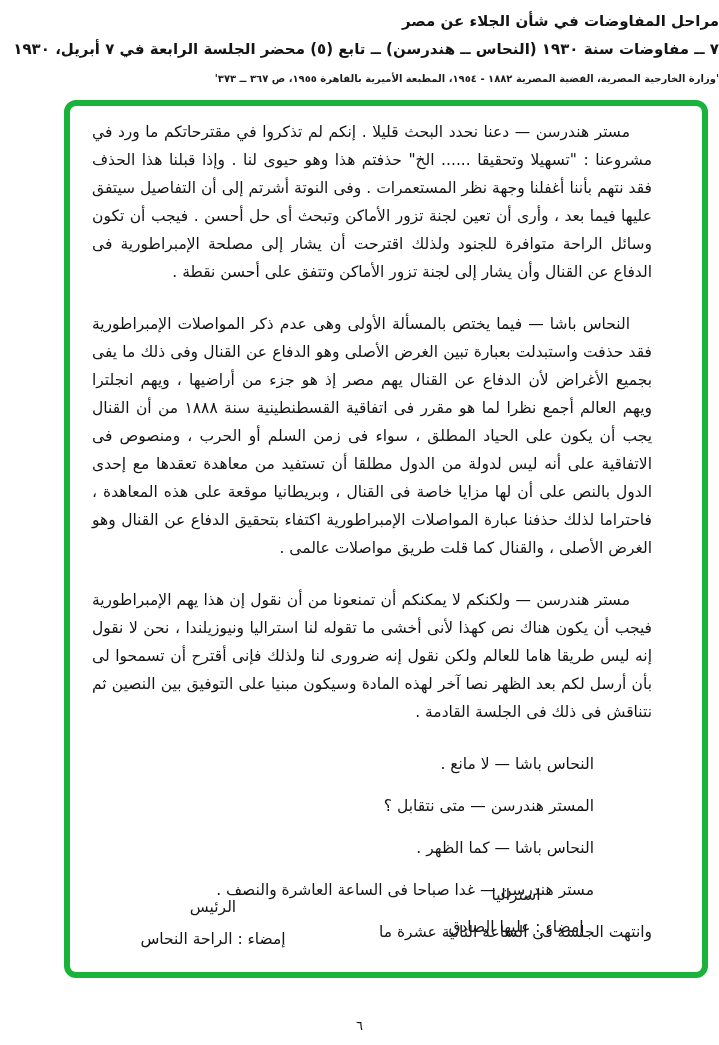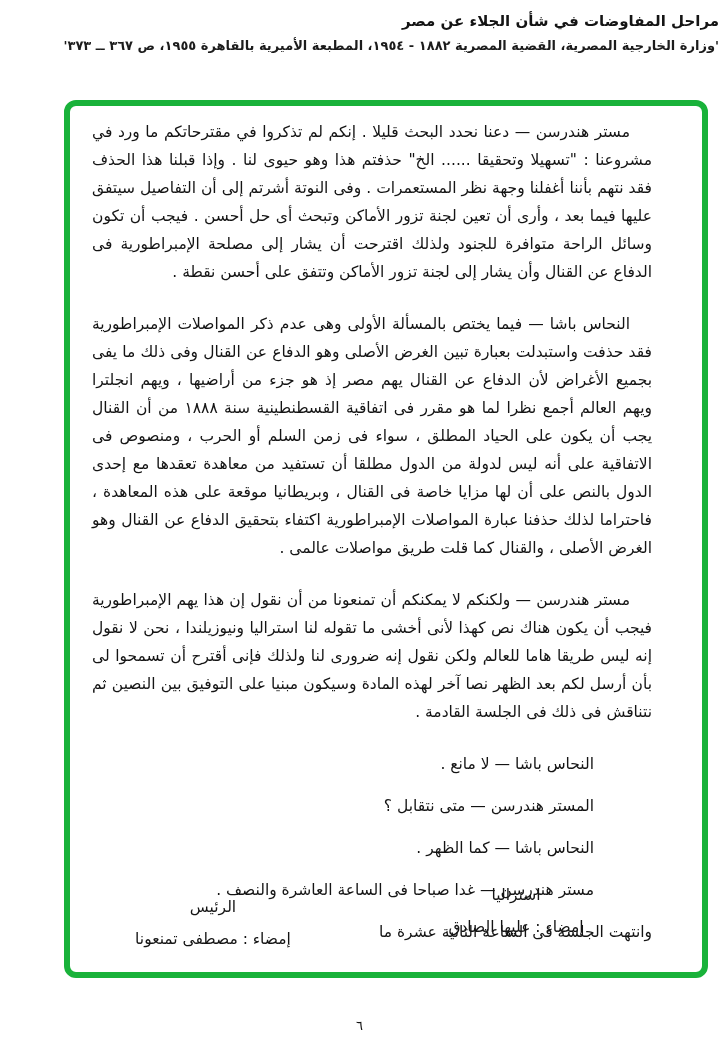--- a/index.html
+++ b/index.html
@@ -15,21 +15,21 @@
   }
   .page { position: absolute; inset: 0; }
 
   
   .header {
     position: absolute; top: 12px; left: 0; width: 100%;
     text-align: right; direction: rtl;
   }
   .header .title   { font-size: 15px; font-weight: bold; letter-spacing: 0; }
   .header .subtitle{ font-size: 15px; font-weight: bold; margin-top: 10px; }
-  .header .source  { font-size: 13px; font-weight: bold; margin-top: 8px; color:#1c1c1c; }
+  .header .source  { font-size: 10px; font-weight: bold; margin-top: 15px; color:#1c1c1c; }
 
   
   .doc-box {
     position: absolute; left: 64px; top: 100px;
     width: 644px; height: 878px;
     border: 6px solid var(--border-green);
     border-radius: 12px;
     background: #ffffff;
   }
   .doc-content {
@@ -64,20 +64,21 @@
     text-align: center; font-size: 13px; color: #111;
   }
 </style>
 </head>
 <body>
 
 <div class="page">
 
   <div class="header">
     <div class="title">مراحل المفاوضات في شأن الجلاء عن مصر</div>
+    <div class="subtitle">٧ ــ مفاوضات سنة ١٩٣٠ (النحاس ــ هندرسن) ــ تابع (٥) محضر الجلسة الرابعة في ٧ أبريل، ١٩٣٠</div>
     <div class="source">'وزارة الخارجية المصرية، القضية المصرية ١٨٨٢ - ١٩٥٤، المطبعة الأميرية بالقاهرة ١٩٥٥، ص ٣٦٧ ــ ٣٧٣'</div>
   </div>
 
   <div class="doc-box">
     <div class="doc-content">
 
       <p class="para">مستر هندرسن — دعنا نحدد البحث قليلا . إنكم لم تذكروا في مقترحاتكم ما ورد في مشروعنا : "تسهيلا وتحقيقا ...... الخ" حذفتم هذا وهو حيوى لنا . وإذا قبلنا هذا الحذف فقد نتهم بأننا أغفلنا وجهة نظر المستعمرات . وفى النوتة أشرتم إلى أن التفاصيل سيتفق عليها فيما بعد ، وأرى أن تعين لجنة تزور الأماكن وتبحث أى حل أحسن . فيجب أن تكون وسائل الراحة متوافرة للجنود ولذلك اقترحت أن يشار إلى مصلحة الإمبراطورية فى الدفاع عن القنال وأن يشار إلى لجنة تزور الأماكن وتتفق على أحسن نقطة .</p>
       <p class="para">النحاس باشا — فيما يختص بالمسألة الأولى وهى عدم ذكر المواصلات الإمبراطورية فقد حذفت واستبدلت بعبارة تبين الغرض الأصلى وهو الدفاع عن القنال وفى ذلك ما يفى بجميع الأغراض لأن الدفاع عن القنال يهم مصر إذ هو جزء من أراضيها ، ويهم انجلترا ويهم العالم أجمع نظرا لما هو مقرر فى اتفاقية القسطنطينية سنة ١٨٨٨ من أن القنال يجب أن يكون على الحياد المطلق ، سواء فى زمن السلم أو الحرب ، ومنصوص فى الاتفاقية على أنه ليس لدولة من الدول مطلقا أن تستفيد من معاهدة تعقدها مع إحدى الدول بالنص على أن لها مزايا خاصة فى القنال ، وبريطانيا موقعة على هذه المعاهدة ، فاحتراما لذلك حذفنا عبارة المواصلات الإمبراطورية اكتفاء بتحقيق الدفاع عن القنال وهو الغرض الأصلى ، والقنال كما قلت طريق مواصلات عالمى .</p>
       <p class="para">مستر هندرسن — ولكنكم لا يمكنكم أن تمنعونا من أن نقول إن هذا يهم الإمبراطورية فيجب أن يكون هناك نص كهذا لأنى أخشى ما تقوله لنا استراليا ونيوزيلندا ، نحن لا نقول إنه ليس طريقا هاما للعالم ولكن نقول إنه ضرورى لنا ولذلك فإنى أقترح أن تسمحوا لى بأن أرسل لكم بعد الظهر نصا آخر لهذه المادة وسيكون مبنيا على التوفيق بين النصين ثم نتناقش فى ذلك فى الجلسة القادمة .</p>
 
@@ -91,19 +92,19 @@
       <div class="closing-line">وانتهت الجلسه فى الساعة الثانية عشرة ما</div>
     </div>
 
     <div class="sig sig-secretary">
       <div class="sig-title">استراليا</div>
       <div class="sig-name">إمضاء : عليها الصادق</div>
     </div>
 
     <div class="sig sig-president">
       <div class="sig-title">الرئيس</div>
-      <div class="sig-name">إمضاء : مصطفى تمنعونا</div>
+      <div class="sig-name">إمضاء : الراحة النحاس</div>
     </div>
   </div>
 
   <div class="page-number">٦</div>
 
 </div>
 
 </body></html>

